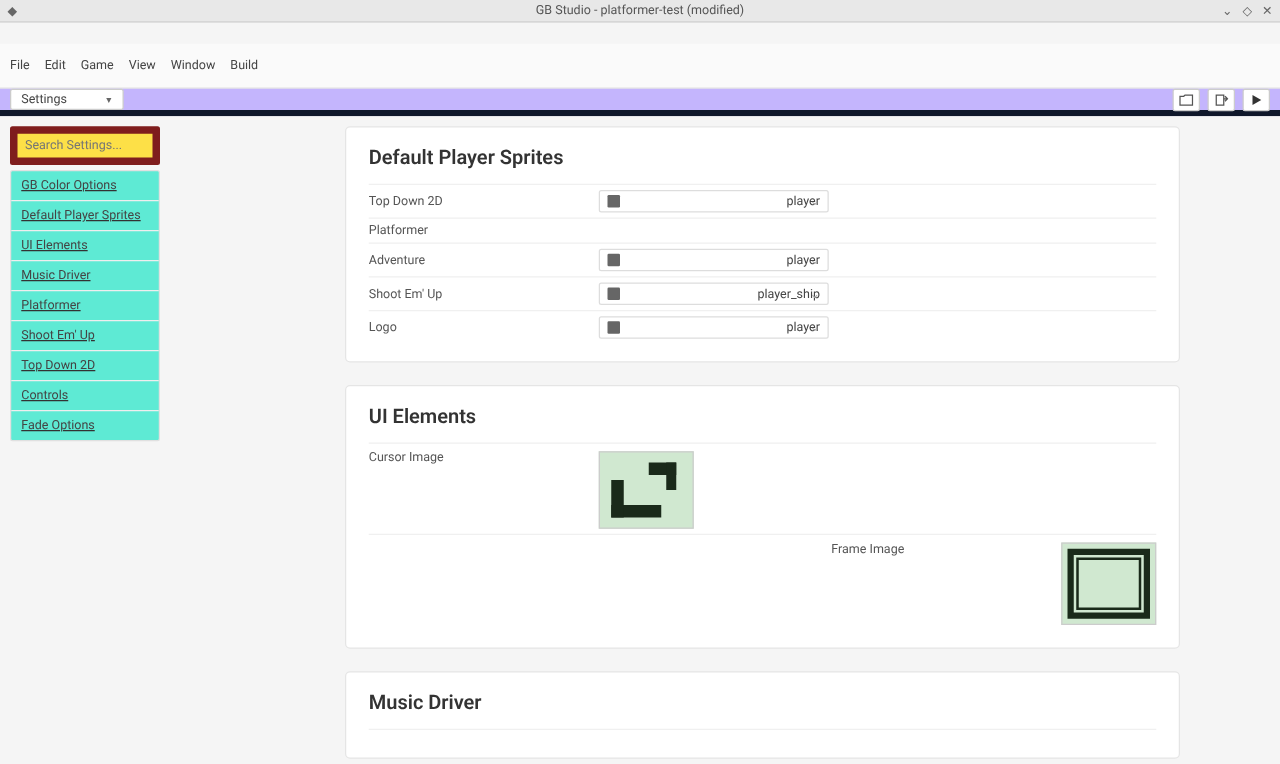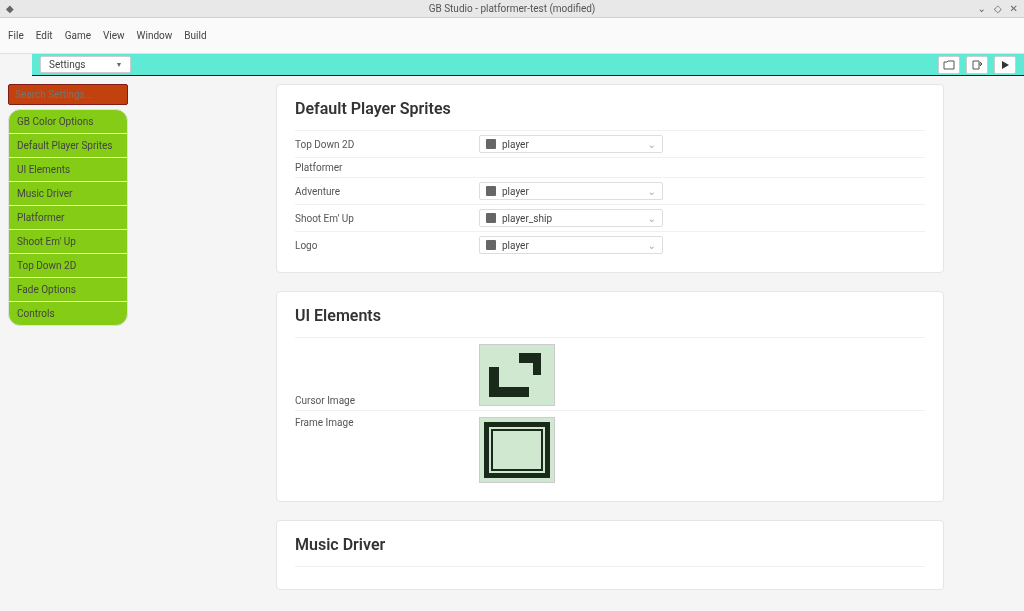--- a/index.html
+++ b/index.html
@@ -4,47 +4,47 @@
 <style>
 * { box-sizing: border-box; margin: 0; padding: 0; font-family: -apple-system, BlinkMacSystemFont, "Segoe UI", Roboto, sans-serif; }
 body { background: #f5f5f5; width: 1024px; height: 611px; overflow: hidden; font-size: 11px; color: #333; }
 
 .titlebar { background: #e8e8e8; height: 18px; display: flex; align-items: center; justify-content: center; position: relative; border-bottom: 1px solid #d0d0d0; }
 .titlebar-icon { position: absolute; left: 6px; font-size: 10px; color: #666; }
 .titlebar-title { font-size: 10px; color: #555; }
 .titlebar-controls { position: absolute; right: 6px; display: flex; gap: 8px; font-size: 10px; color: #666; }
 .titlebar-controls span { cursor: pointer; }
 
-.menubar { background: #fafafa; height: 36px; display: flex; align-items: center; padding: 0 8px; gap: 12px; border-bottom: 1px solid #e0e0e0; font-size: 10px; color: #444; }
+.menubar { background: #fafafa; height: 36px; display: flex; align-items: center; padding: 0 8px; gap: 12px; border-bottom: 1px solid #e0e0e0; font-size: 10px; color: #444; margin-top: 17px; }
 .menubar span { cursor: pointer; }
 
-.toolbar { background: #5eead4; height: 22px; display: flex; align-items: center; padding: 0 8px; border-bottom: 1px solid #0f172a; justify-content: space-between; margin-left: 32px; }
+.toolbar { background: #c4b5fd; height: 22px; display: flex; align-items: center; padding: 0 8px; border-bottom: 5px solid #0f172a; justify-content: space-between; }
 .settings-dropdown { border: 1px solid #ccc; background: #fff; padding: 2px 8px; font-size: 10px; color: #444; display: flex; align-items: center; gap: 30px; border-radius: 2px; cursor: pointer; }
 .settings-dropdown::after { content: "▼"; font-size: 7px; color: #666; }
 .toolbar-right { display: flex; gap: 6px; }
 .toolbar-btn { border: 1px solid #ccc; background: #fff; width: 22px; height: 18px; display: flex; align-items: center; justify-content: center; border-radius: 2px; cursor: pointer; }
 
 .workspace { display: flex; height: calc(611px - 58px); background: #f5f5f5; }
 
 .sidebar { width: 136px; padding: 8px; }
-.search-box { width: 100%; border: 1px solid #7f1d1d; padding: 4px 6px; font-size: 10px; border-radius: 2px; margin-bottom: 4px; background: #c2410c; }
-.nav-list { border: 1px solid #e0e0e0; border-radius: 12px; background: #84cc16; }
+.search-box { width: 100%; border: 6px solid #7f1d1d; padding: 4px 6px; font-size: 10px; border-radius: 2px; margin-bottom: 4px; background: #fde047; }
+.nav-list { border: 1px solid #e0e0e0; border-radius: 2px; background: #5eead4; text-decoration: underline; }
 .nav-item { padding: 6px 8px; font-size: 10px; color: #444; border-bottom: 1px solid #eee; cursor: pointer; }
 .nav-item:last-child { border-bottom: none; }
 
 .content { flex: 1; padding: 8px 80px 8px 140px; overflow-y: auto; height: 100%; }
 .content::-webkit-scrollbar { width: 8px; }
 .content::-webkit-scrollbar-thumb { background: #bbb; border-radius: 4px; }
 
 .card { background: #fff; border: 1px solid #e5e5e5; border-radius: 4px; margin-bottom: 18px; padding: 14px 18px; }
 .card-title { font-size: 16px; font-weight: 600; color: #333; margin-bottom: 12px; }
 .form-row { display: flex; align-items: center; padding: 4px 0; border-top: 1px solid #f0f0f0; }
 .form-row:first-of-type { border-top: 1px solid #f0f0f0; }
 .form-label { width: 184px; font-size: 10px; color: #555; }
-.form-control { flex: 1; border: 1px solid #ddd; background: #fff; padding: 2px 6px; font-size: 10px; color: #444; display: flex; align-items: center; gap: 6px; border-radius: 2px; position: relative; max-width: 184px; cursor: pointer; height: 18px; }
+.form-control { flex: 1; border: 1px solid #ddd; background: #fff; padding: 2px 6px; font-size: 10px; color: #444; display: flex; align-items: center; gap: 6px; border-radius: 2px; position: relative; max-width: 184px; cursor: pointer; height: 18px; justify-content: space-between; }
 .form-control::after { content: "⌄"; position: absolute; right: 6px; color: #aaa; font-size: 10px; }
 .sprite-icon { width: 10px; height: 10px; background: #666; display: inline-block; border-radius: 1px; }
 .font-icon { font-weight: bold; font-family: serif; font-size: 11px; }
 
 .img-preview { width: 76px; height: 62px; background: #d0e8d0; border: 1px solid #ccc; display: flex; align-items: center; justify-content: center; }
 .cursor-shape { width: 56px; height: 44px; position: relative; }
 .cursor-shape::before { content: ""; position: absolute; left: 0; bottom: 0; width: 40px; height: 10px; background: #1a2a1a; }
 .cursor-shape::after { content: ""; position: absolute; left: 0; bottom: 0; width: 10px; height: 30px; background: #1a2a1a; }
 .cursor-inner { position: absolute; right: 4px; top: 0; width: 22px; height: 10px; background: #1a2a1a; }
 .cursor-inner::after { content: ""; position: absolute; right: 0; top: 0; width: 8px; height: 22px; background: #1a2a1a; }
@@ -102,22 +102,22 @@
   <aside class="sidebar">
     <input class="search-box" placeholder="Search Settings..." style="">
     <div class="nav-list">
       <div class="nav-item">GB Color Options</div>
       <div class="nav-item">Default Player Sprites</div>
       <div class="nav-item">UI Elements</div>
       <div class="nav-item">Music Driver</div>
       <div class="nav-item">Platformer</div>
       <div class="nav-item">Shoot Em' Up</div>
       <div class="nav-item">Top Down 2D</div>
+      <div class="nav-item">Controls</div>
       <div class="nav-item">Fade Options</div>
-      <div class="nav-item">Controls</div>
     </div>
   </aside>
 
   <main class="content">
 
     <section class="card">
       <h2 class="card-title">Default Player Sprites</h2>
       <div class="form-row">
         <span class="form-label">Top Down 2D</span>
         <div class="form-control">
@@ -146,29 +146,29 @@
         <span class="form-label">Logo</span>
         <div class="form-control">
             <span class="sprite-icon"></span>
             <span>player</span>
           </div>
       </div>
     </section>
 
     <section class="card">
       <h2 class="card-title">UI Elements</h2>
-      <div class="form-row" style="align-items:flex-end;padding-top:6px;">
+      <div class="form-row" style="align-items:flex-start;padding-top:6px;">
         <span class="form-label">Cursor Image</span>
         <div class="img-preview">
           <div class="cursor-shape">
               <div class="cursor-inner"></div>
             </div>
         </div>
       </div>
-      <div class="form-row" style="align-items:flex-start;padding-top:6px;">
+      <div class="form-row" style="align-items:flex-start;padding-top:6px;justify-content:flex-end;">
         <span class="form-label">Frame Image</span>
         <div class="frame-preview">
           <div class="frame-outer">
               <div class="frame-inner"></div>
             </div>
         </div>
       </div>
     </section>
 
     <section class="card">

